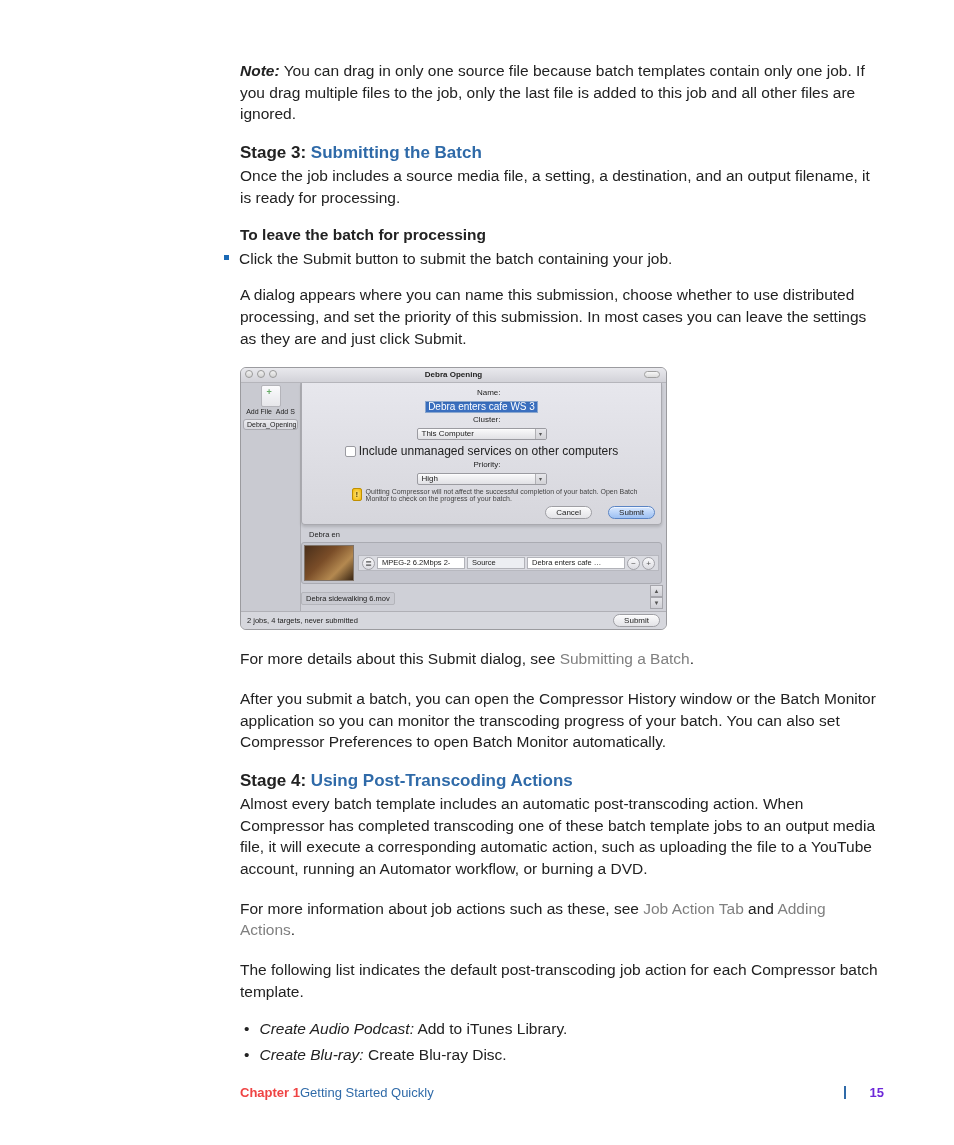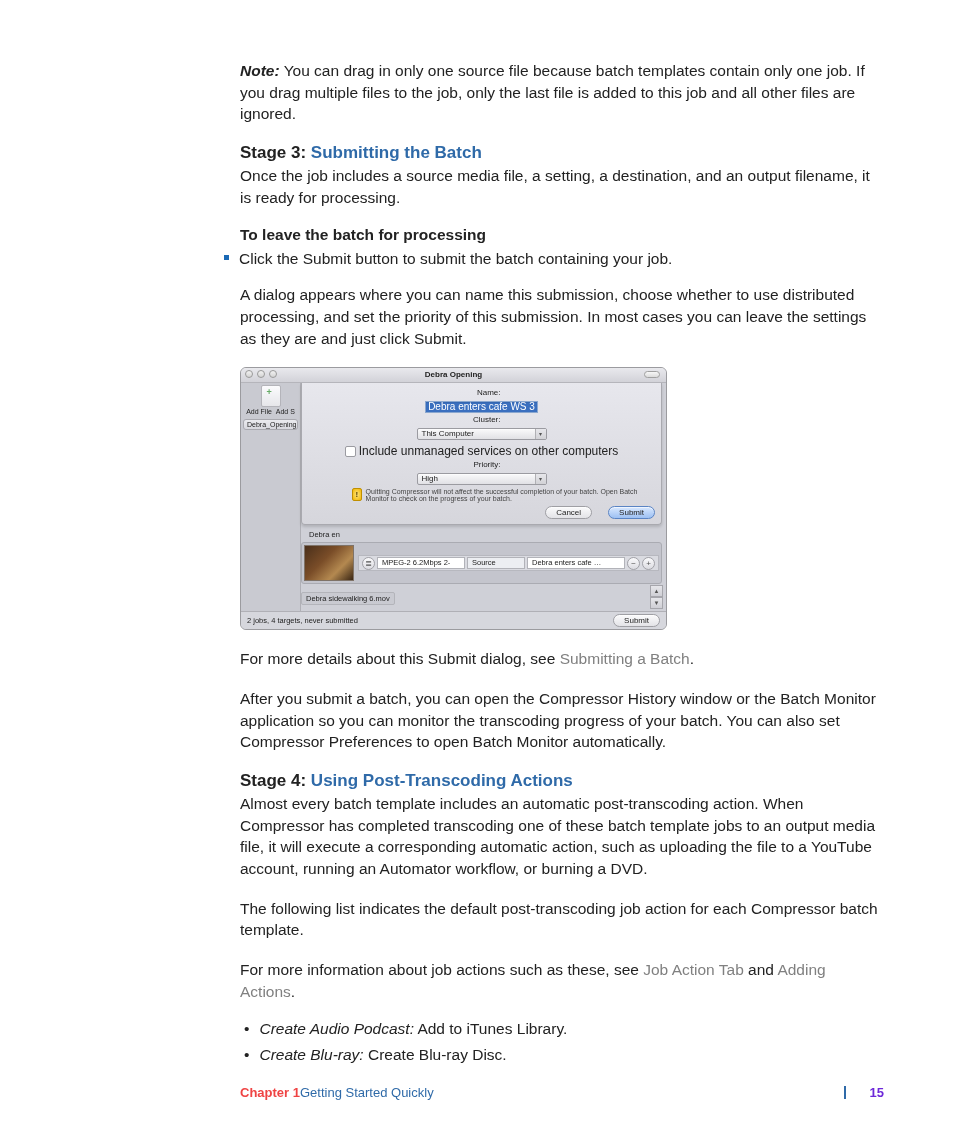--- a/index.html
+++ b/index.html
@@ -430,25 +430,25 @@
     <span>For more details about this Submit dialog, see </span><span class="link">Submitting a Batch</span><span>.</span>
   </p>
 
   <p class="para">After you submit a batch, you can open the Compressor History window or the Batch Monitor application so you can monitor the transcoding progress of your batch. You can also set Compressor Preferences to open Batch Monitor automatically.</p>
 
   <div class="stage-heading">
     <span>Stage 4: </span><span class="blue">Using Post-Transcoding Actions</span>
   </div>
   <p class="para" style="margin-top:2px">Almost every batch template includes an automatic post-transcoding action. When Compressor has completed transcoding one of these batch template jobs to an output media file, it will execute a corresponding automatic action, such as uploading the file to a YouTube account, running an Automator workflow, or burning a DVD.</p>
 
-  <p class="para">The following list indicates the default post-transcoding job action for each Compressor batch template.</p>
-
   <p class="para">
     <span>For more information about job actions such as these, see </span><span class="link">Job Action Tab</span><span> and </span><span class="link">Adding Actions</span><span>.</span>
   </p>
+
+  <p class="para">The following list indicates the default post-transcoding job action for each Compressor batch template.</p>
 
   <ul class="dot-list">
     <li>
       <span class="dot">•</span>
       <span><span class="item-name">Create Audio Podcast:</span><span>  Add to iTunes Library.</span></span>
     </li>
     <li>
       <span class="dot">•</span>
       <span><span class="item-name">Create Blu-ray:</span><span>  Create Blu-ray Disc.</span></span>
     </li>

